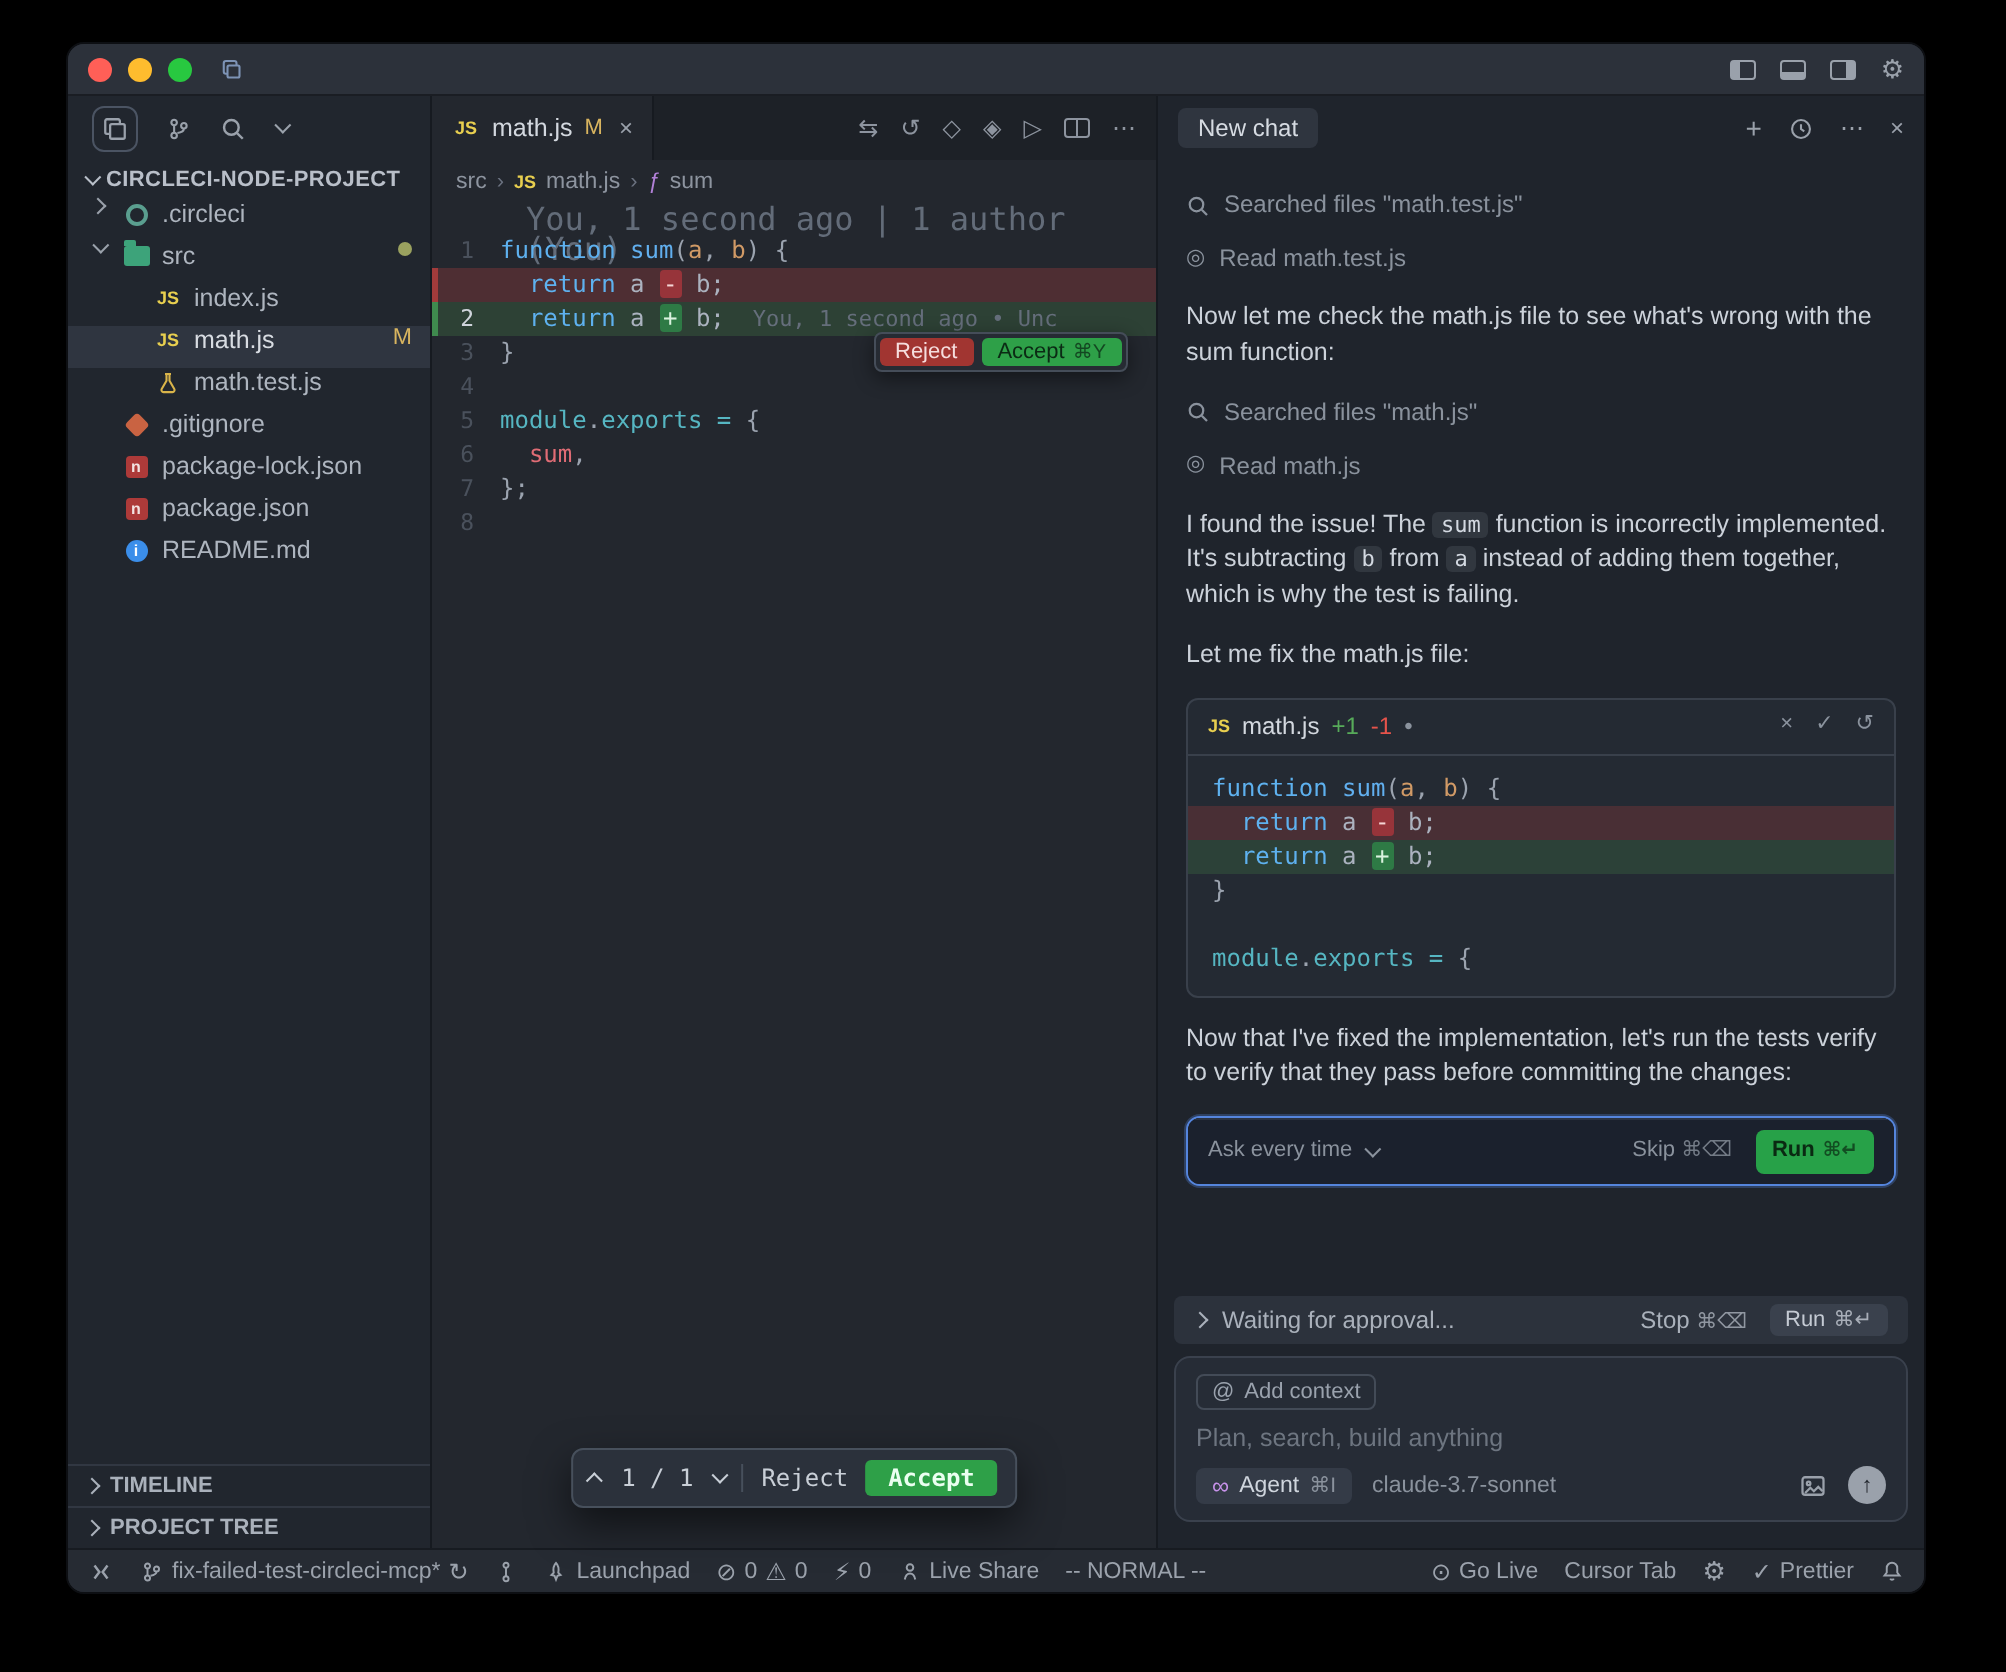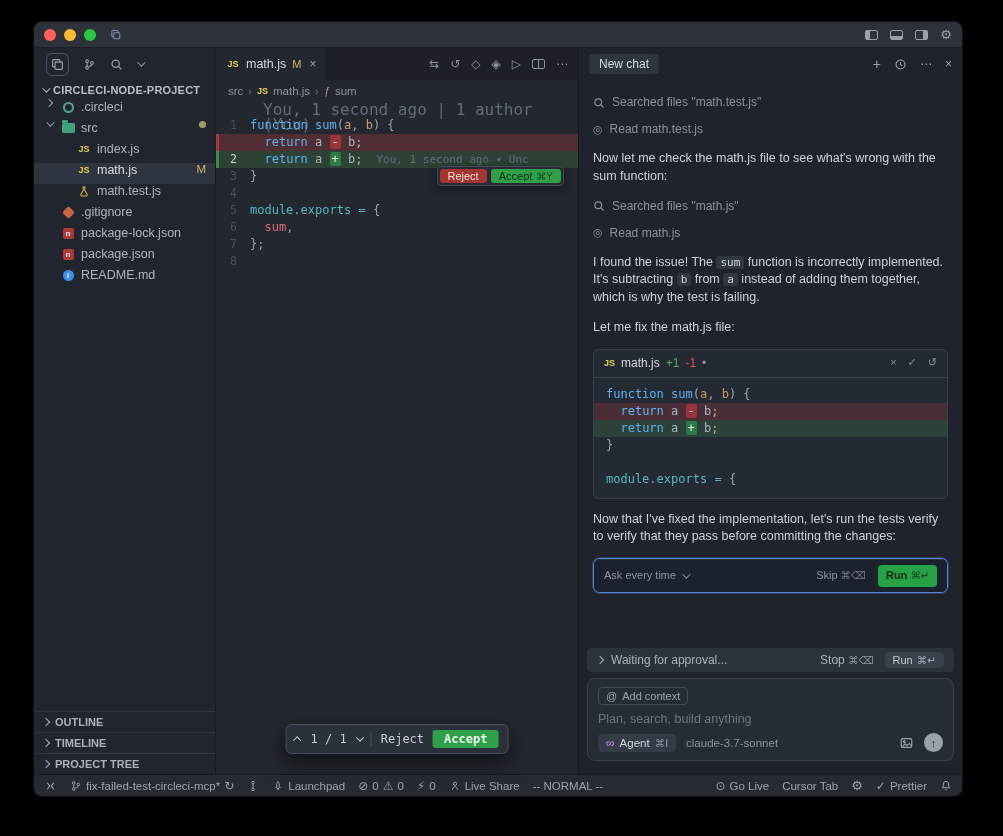--- a/index.html
+++ b/index.html
@@ -268,24 +268,20 @@
             <span class="chev-slot"></span>
             <span class="fi">
               <span class="i-info" style="display:flex;align-items:center;justify-content:center;">i</span>
             </span>
             <span class="t-label">README.md</span>
           </div>
         </div>
       <div class="side-sections">
           <div class="section-row">
             <span class="chev right"></span>
-            <span>OUTLINE</span>
-          </div>
-          <div class="section-row">
-            <span class="chev right"></span>
             <span>TIMELINE</span>
           </div>
           <div class="section-row">
             <span class="chev right"></span>
             <span>PROJECT TREE</span>
           </div>
         </div>
     </div>
 
     <div class="editor-col">

